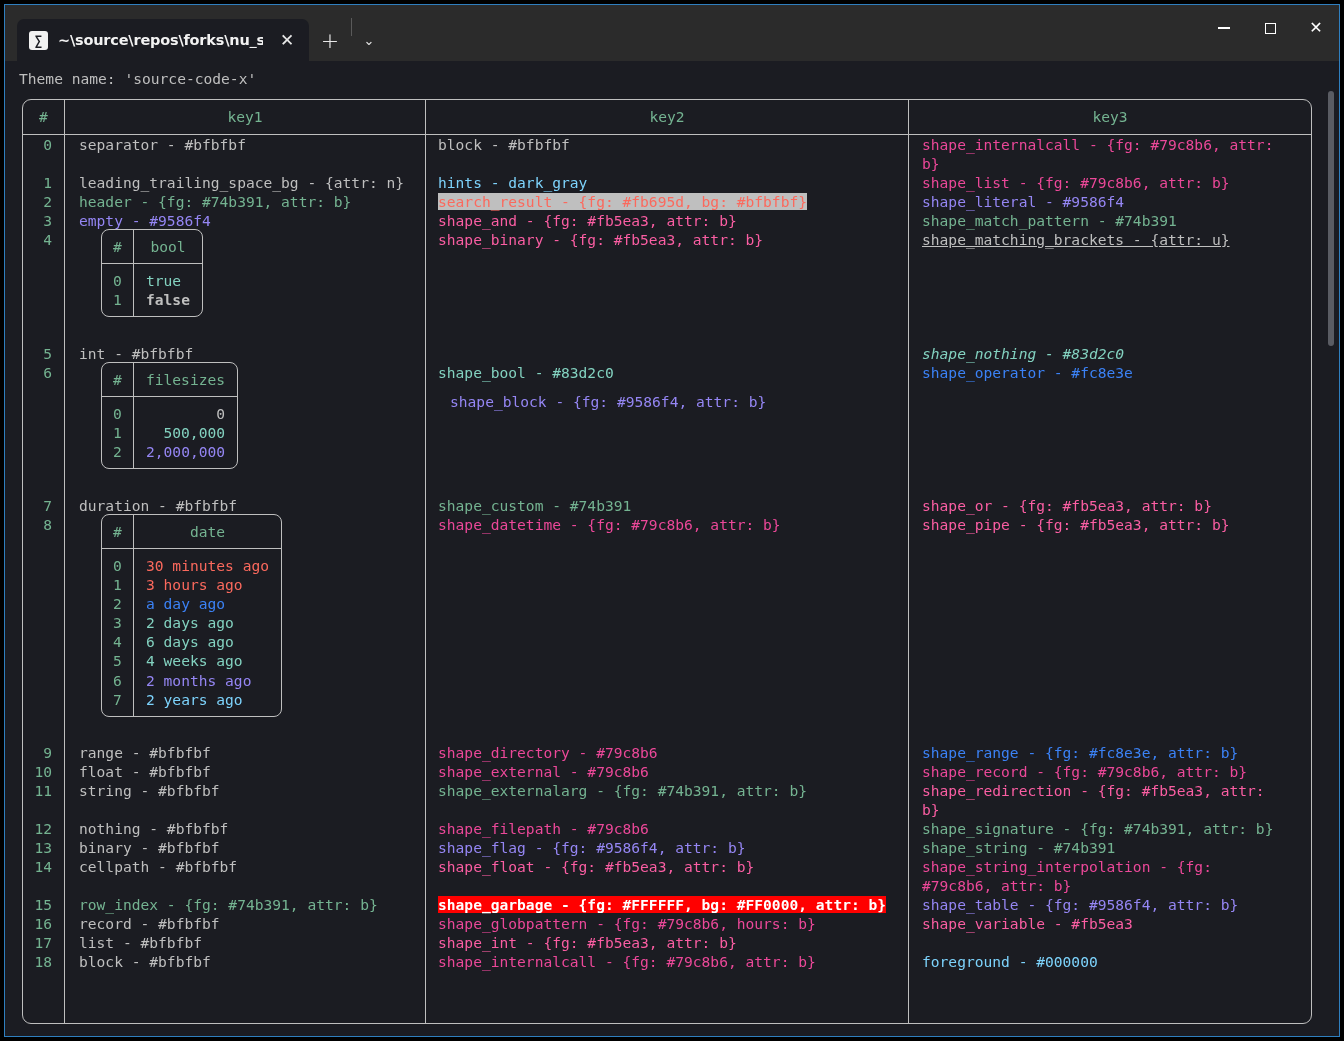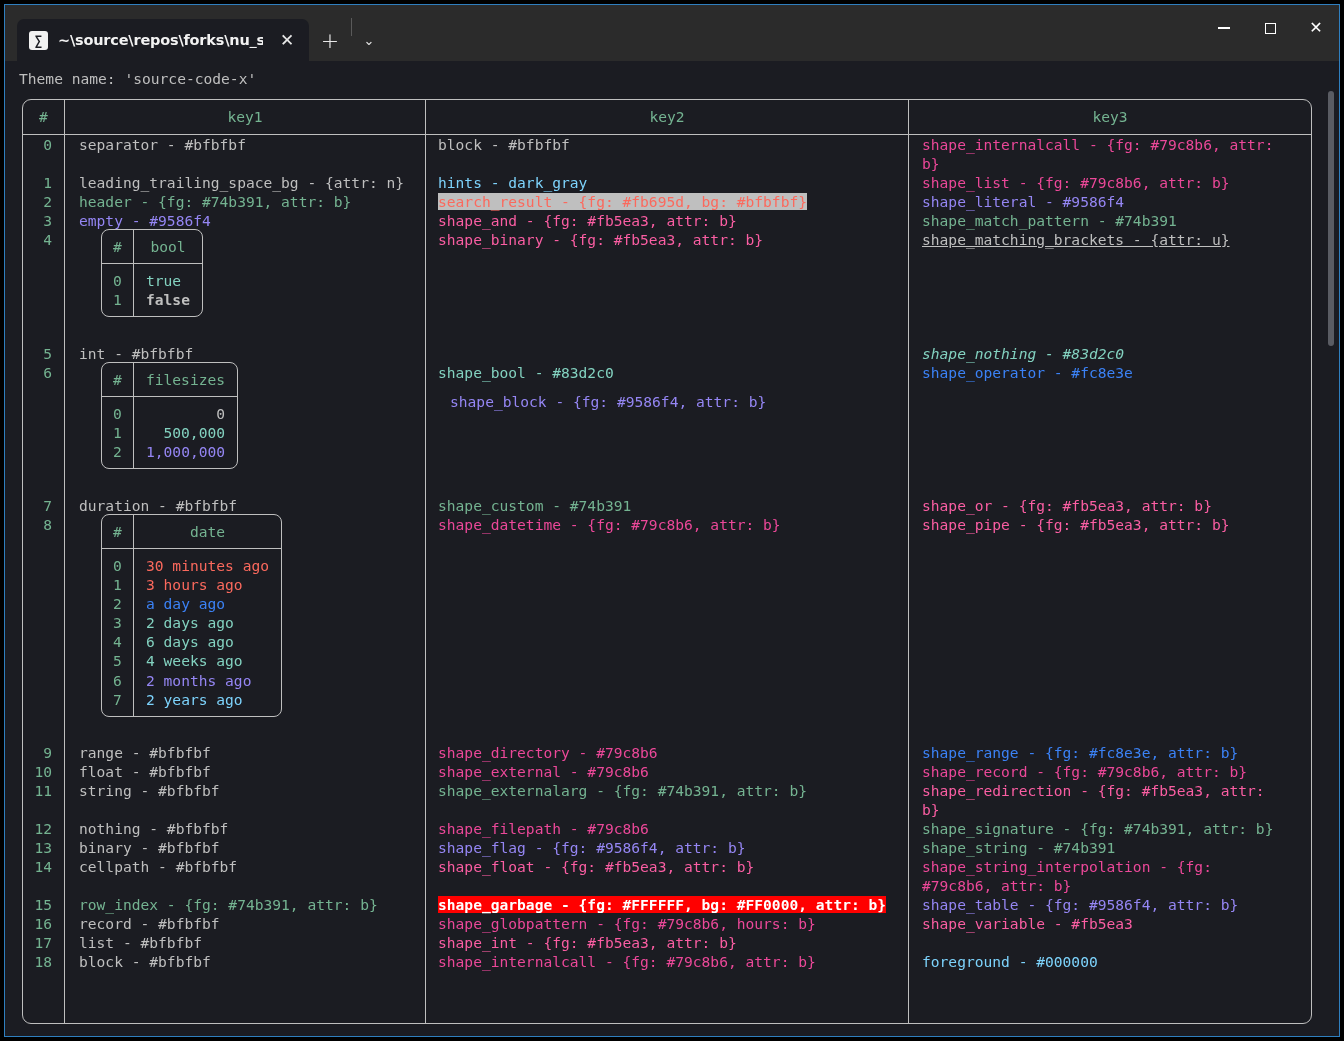--- a/index.html
+++ b/index.html
@@ -256,21 +256,21 @@
                 </div>
                 <div class="sub-body">
                   <div class="sub-idx sub-cellpad" style="width: 32px;">
                     <div class="srow">0</div>
                     <div class="srow">1</div>
                     <div class="srow">2</div>
                   </div>
                   <div class="sub-val sub-cellpad" style="width: 103px;">
                     <div class="sval ta-r c-white">0</div>
                     <div class="sval ta-r c-cyan">500,000</div>
-                    <div class="sval ta-r c-purple">1,000,000</div>
+                    <div class="sval ta-r c-purple">2,000,000</div>
                   </div>
                 </div>
               </div>
               <div class="subtable" style="position: absolute; top: 379px; left: 18px;">
                 <div class="sub-head">
                   <div class="sub-idx" style="width: 32px;">
                     <div class="srow">#</div>
                   </div>
                   <div class="sub-val" style="width: 147px;">
                     <div class="sval ta-c c-green">date</div>

